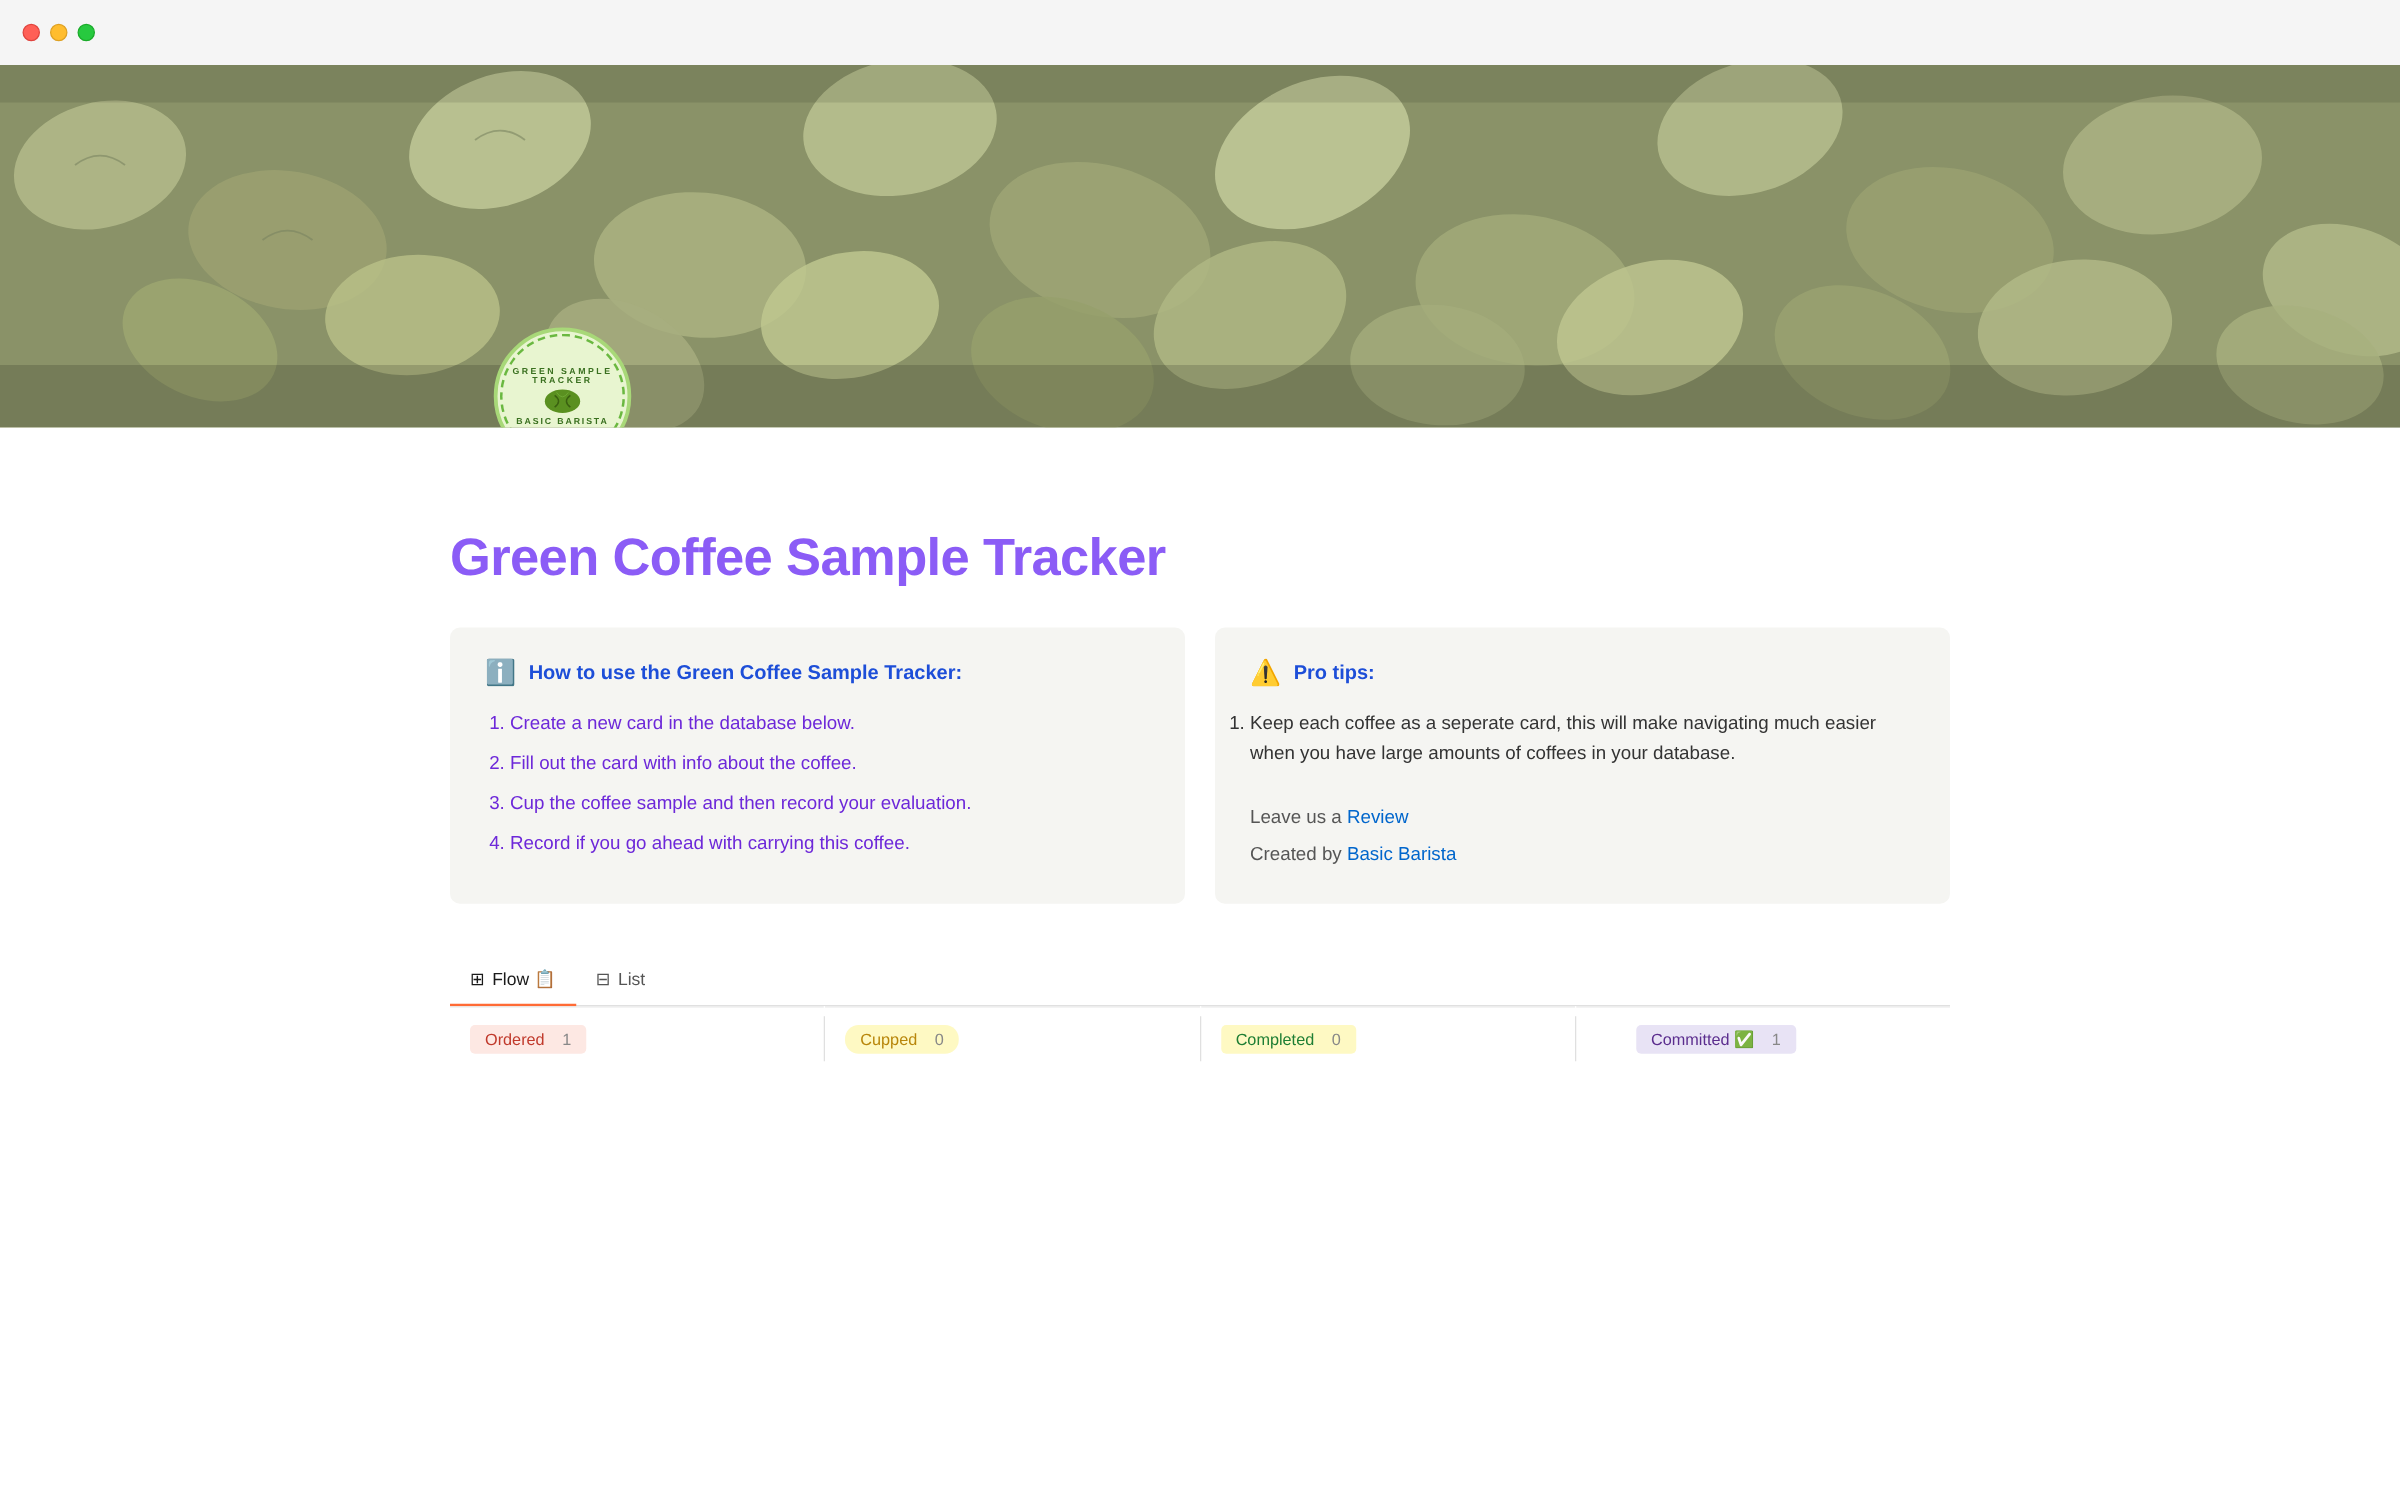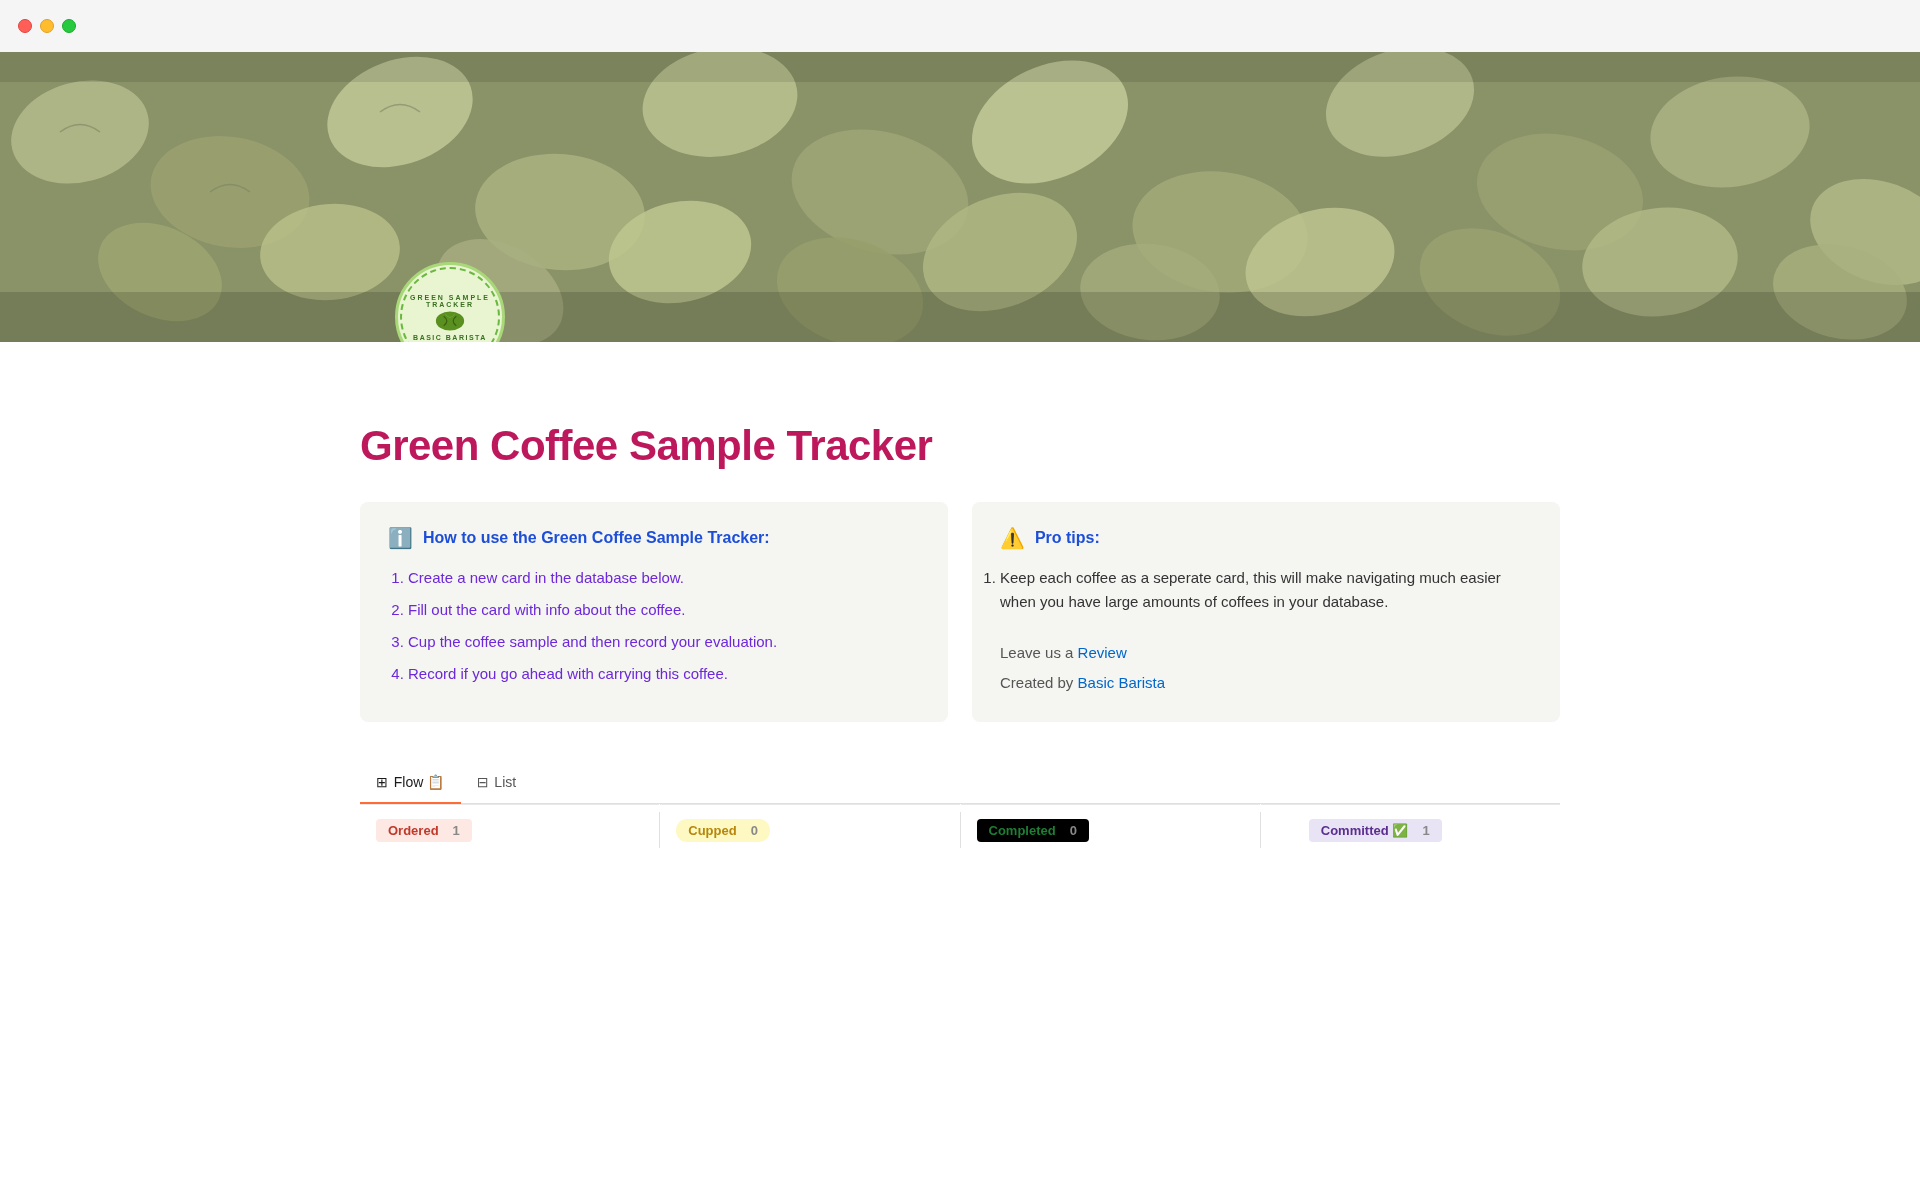--- a/index.html
+++ b/index.html
@@ -133,21 +133,21 @@
 
     
     .main-content {
       padding: 80px 360px 40px 360px;
       background: #ffffff;
     }
 
     .page-title {
       font-size: 42px;
       font-weight: 700;
-      color: #be185d;
+      color: #8b5cf6;
       margin-bottom: 32px;
       letter-spacing: -0.5px;
     }
 
     
     .info-row {
       display: flex;
       gap: 24px;
       margin-bottom: 40px;
     }
@@ -264,36 +264,36 @@
       border-top: 1px solid #e8e8e8;
     }
 
     .col-badge {
       display: inline-flex;
       align-items: flex-start;
       gap: 8px;
       padding: 4px 12px;
       border-radius: 4px;
       font-size: 13px;
-      font-weight: 700;
+      font-weight: 400;
     }
 
     .badge-ordered {
       background: #fde8e3;
       color: #c0392b;
     }
 
     .badge-cupped {
       background: #fef9c3;
       color: #b8860b;
       border-radius: 11px;
     }
 
     .badge-completed {
-      background: #000000;
+      background: #fef9c3;
       color: #1e7e34;
     }
 
     .badge-committed {
       background: #e8e3f5;
       color: #5b2d8e;
       margin-left: 32px;
     }
 
     .col-count {

